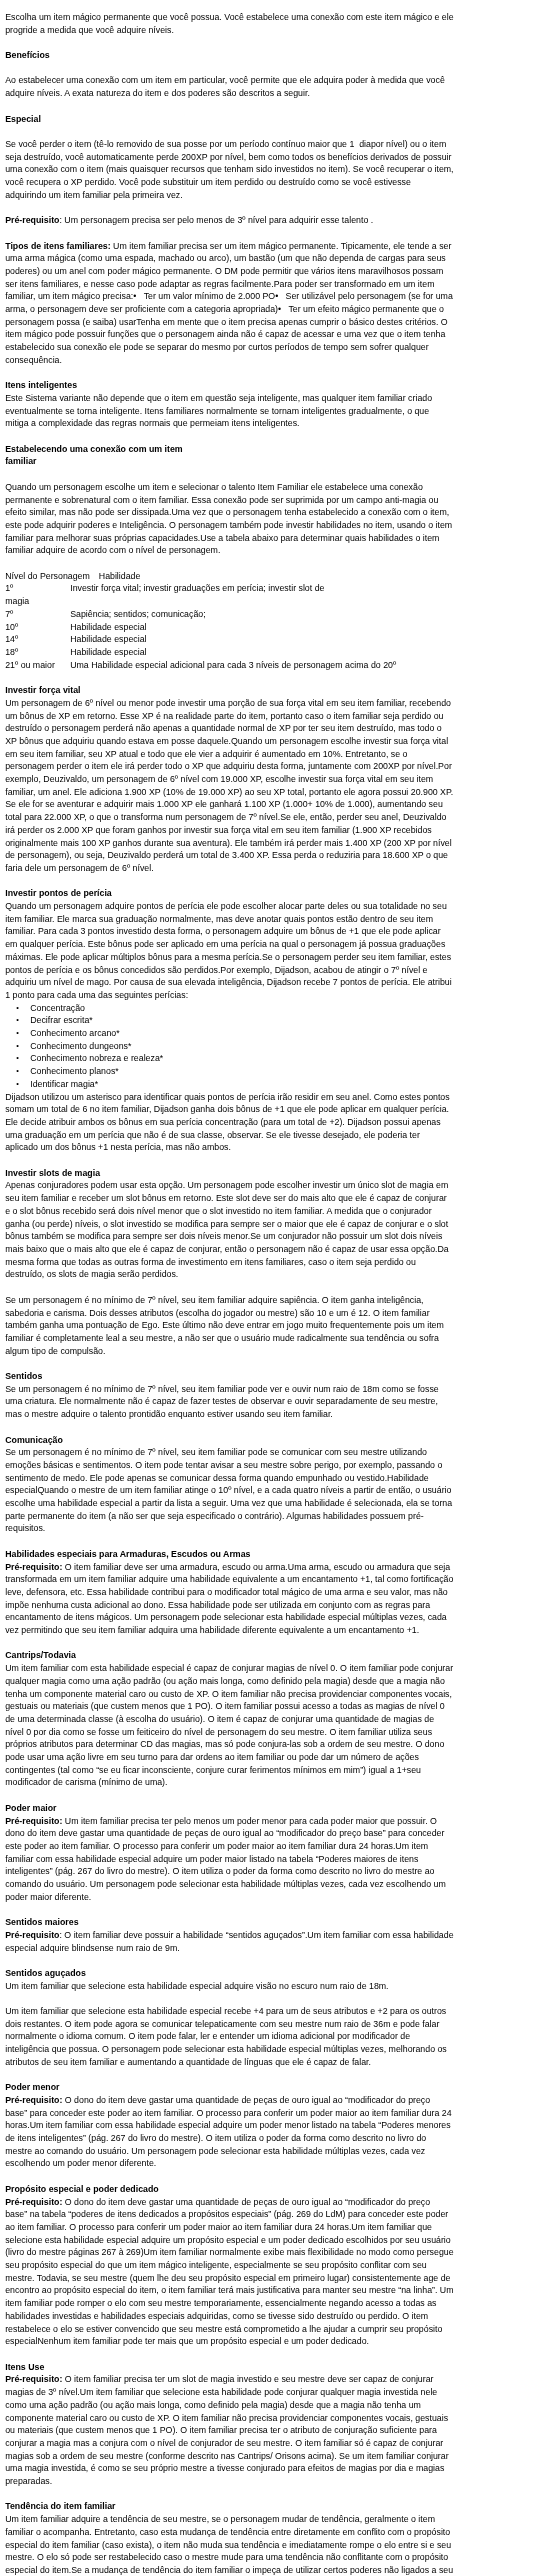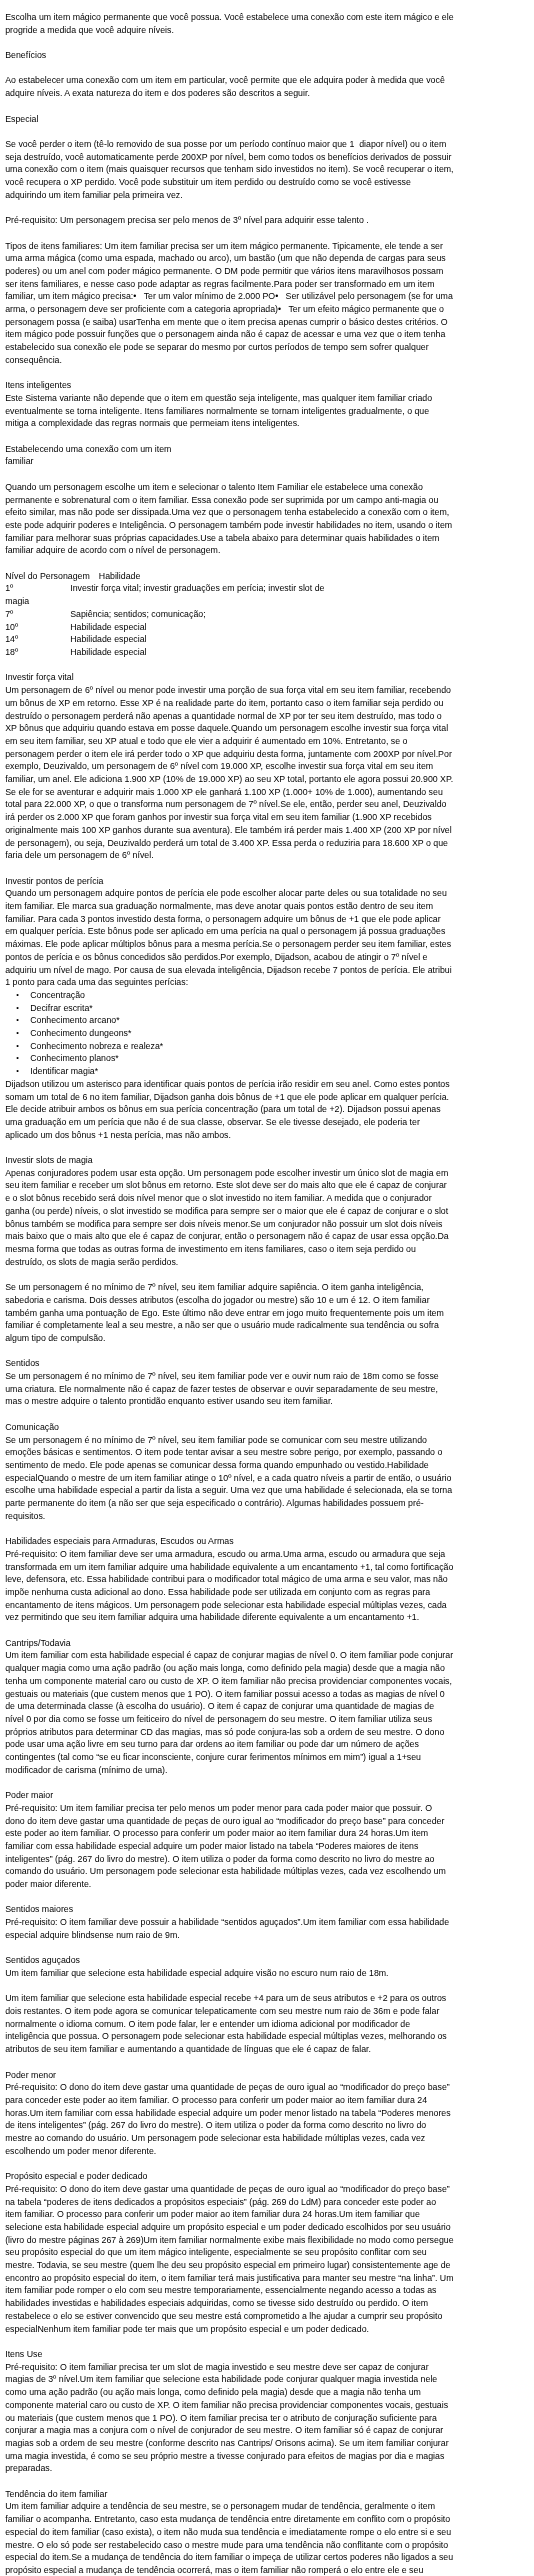--- a/index.html
+++ b/index.html
@@ -10,21 +10,21 @@
     padding: 11px 8px 17.4px 5.2px;
     font-family: "Liberation Sans", sans-serif;
     font-size: 8.8px;
     line-height: 12.7px;
     color: #000000;
     overflow-wrap: break-word;
   }
   .p { margin: 0 0 12.7px 0; }
   .h { font-weight: 700; margin: 0 0 12.7px 0; }
   .tight { margin-bottom: 0 !important; }
-  .b { font-weight: 400; }
+  .b { font-weight: 700; }
   .table { margin: 0 0 12.7px 0; }
   .trow { }
   .c1 { display: inline-block; min-width: 65px; }
   .c1.hdr { min-width: 0; padding-right: 9px; }
   ul.bullets { list-style: none; margin: 0 0 12.7px 0; padding: 0; }
   ul.bullets li { padding-left: 25px; position: relative; }
   ul.bullets li::before { content: "\2022"; position: absolute; left: 11px; top: 0; font-size: 7.5px; }
 </style>
 </head>
 <body>
@@ -44,20 +44,21 @@
       <div class="h"><span class="b">familiar</span></div>
       <div class="p"><span>Quando um personagem escolhe um item e selecionar o talento Item Familiar ele estabelece uma conexão permanente e sobrenatural com o item familiar. Essa conexão pode ser suprimida por um campo anti-magia ou efeito similar, mas não pode ser dissipada.Uma vez que o personagem tenha estabelecido a conexão com o item, este pode adquirir poderes e Inteligência. O personagem também pode investir habilidades no item, usando o item familiar para melhorar suas próprias capacidades.Use a tabela abaixo para determinar quais habilidades o item familiar adquire de acordo com o nível de personagem.</span></div>
       <div class="table">
         <div class="trow"><span class="c1 hdr">Nível do Personagem</span><span>Habilidade</span></div>
         <div class="trow"><span class="c1">1º</span><span>Investir força vital; investir graduações em perícia; investir slot de</span></div>
         <div class="trow"><span>magia</span></div>
         <div class="trow"><span class="c1">7º</span><span>Sapiência; sentidos; comunicação;</span></div>
         <div class="trow"><span class="c1">10º</span><span>Habilidade especial</span></div>
         <div class="trow"><span class="c1">14º</span><span>Habilidade especial</span></div>
         <div class="trow"><span class="c1">18º</span><span>Habilidade especial</span></div>
+        <div class="trow"><span class="c1">21º ou maior</span><span>Uma Habilidade especial adicional para cada 3 níveis de personagem acima do 20º</span></div>
       </div>
       <div class="h tight"><span class="b">Investir força vital</span></div>
       <div class="p"><span>Um personagem de 6º nível ou menor pode investir uma porção de sua força vital em seu item familiar, recebendo um bônus de XP em retorno. Esse XP é na realidade parte do item, portanto caso o item familiar seja perdido ou destruído o personagem perderá não apenas a quantidade normal de XP por ter seu item destruído, mas todo o XP bônus que adquiriu quando estava em posse daquele.Quando um personagem escolhe investir sua força vital em seu item familiar, seu XP atual e todo que ele vier a adquirir é aumentado em 10%. Entretanto, se o personagem perder o item ele irá perder todo o XP que adquiriu desta forma, juntamente com 200XP por nível.Por exemplo, Deuzivaldo, um personagem de 6º nível com 19.000 XP, escolhe investir sua força vital em seu item familiar, um anel. Ele adiciona 1.900 XP (10% de 19.000 XP) ao seu XP total, portanto ele agora possui 20.900 XP. Se ele for se aventurar e adquirir mais 1.000 XP ele ganhará 1.100 XP (1.000+ 10% de 1.000), aumentando seu total para 22.000 XP, o que o transforma num personagem de 7º nível.Se ele, então, perder seu anel, Deuzivaldo irá perder os 2.000 XP que foram ganhos por investir sua força vital em seu item familiar (1.900 XP recebidos originalmente mais 100 XP ganhos durante sua aventura). Ele também irá perder mais 1.400 XP (200 XP por nível de personagem), ou seja, Deuzivaldo perderá um total de 3.400 XP. Essa perda o reduziria para 18.600 XP o que faria dele um personagem de 6º nível.</span></div>
       <div class="h tight"><span class="b">Investir pontos de perícia</span></div>
       <div class="p tight"><span>Quando um personagem adquire pontos de perícia ele pode escolher alocar parte deles ou sua totalidade no seu item familiar. Ele marca sua graduação normalmente, mas deve anotar quais pontos estão dentro de seu item familiar. Para cada 3 pontos investido desta forma, o personagem adquire um bônus de +1 que ele pode aplicar em qualquer perícia. Este bônus pode ser aplicado em uma perícia na qual o personagem já possua graduações máximas. Ele pode aplicar múltiplos bônus para a mesma perícia.Se o personagem perder seu item familiar, estes pontos de perícia e os bônus concedidos são perdidos.Por exemplo, Dijadson, acabou de atingir o 7º nível e adquiriu um nível de mago. Por causa de sua elevada inteligência, Dijadson recebe 7 pontos de perícia. Ele atribui 1 ponto para cada uma das seguintes perícias:</span></div>
       <ul class="bullets tight">
         <li>Concentração</li>
         <li>Decifrar escrita*</li>
         <li>Conhecimento arcano*</li>
         <li>Conhecimento dungeons*</li>

